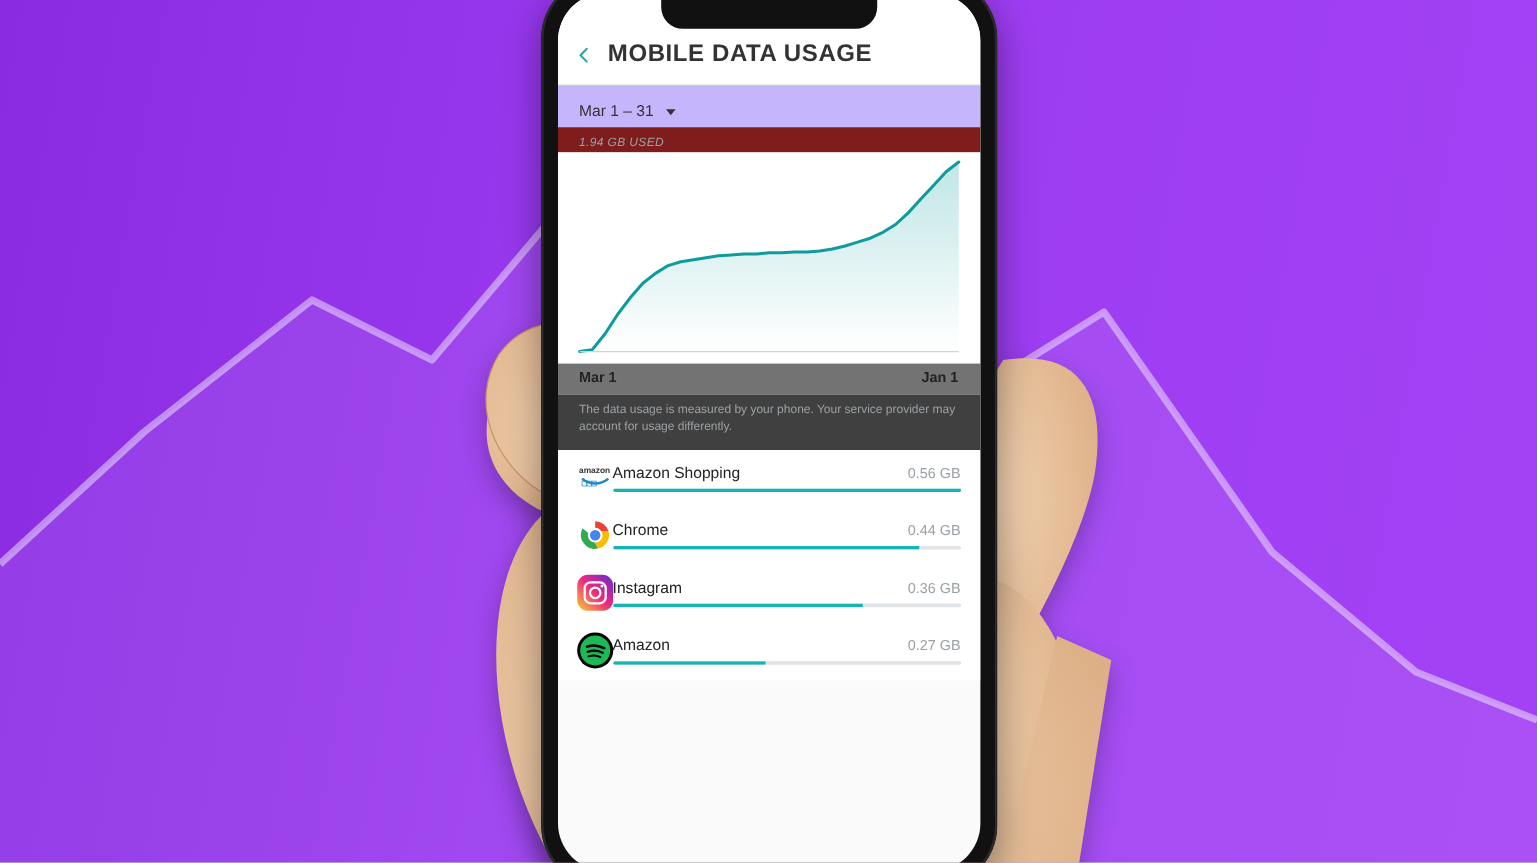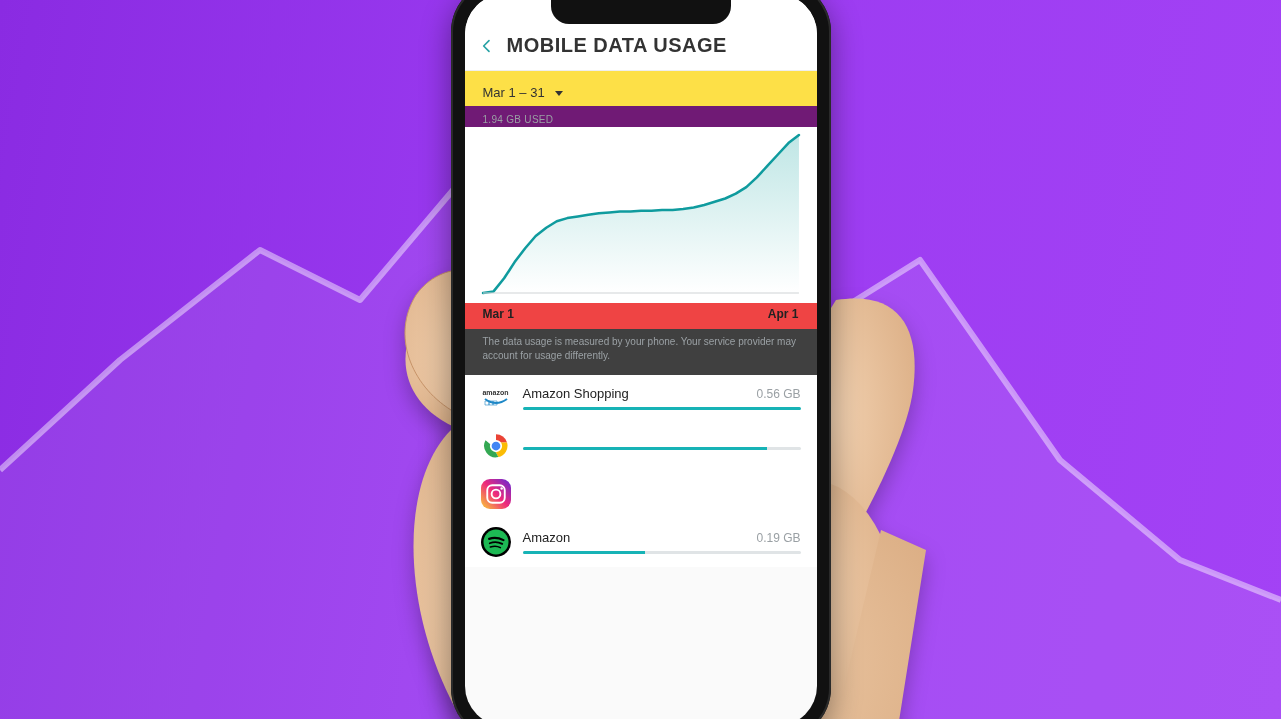--- a/index.html
+++ b/index.html
@@ -60,39 +60,40 @@
     background: #fff;
     border-bottom: 1px solid #eee;
   }
   .back-btn { width: 28px; height: 28px; display: flex; align-items: center; justify-content: center; color: #2aa3a6; }
   .title { font-size: 20px; font-weight: 800; letter-spacing: .5px; color: #333; }
 
   .period {
     padding: 14px 18px 6px 18px;
     display: flex; align-items: center; gap: 8px;
     font-size: 13px; color: #333; font-weight: 500;
-    background: #fde047;
+    background: #c4b5fd;
   }
   .period svg { margin-top: 1px; }
 
   .used-label {
     padding: 8px 18px 2px 18px;
     font-size: 10px; color: #9aa0a4; letter-spacing: .3px;
-    background: #701a75;
+    background: #7f1d1d;
+    font-style: italic;
   }
 
   .chart-box { background: #fff; padding: 0 14px 6px 14px; }
   .chart-svg { width: 100%; height: 170px; display: block; }
 
-  .axis-row { display: flex; justify-content: space-between; padding: 4px 18px 8px 18px; font-size: 12px; font-weight: 600; color: #222; background:#ef4444; }
+  .axis-row { display: flex; justify-content: space-between; padding: 4px 18px 8px 18px; font-size: 12px; font-weight: 600; color: #222; background:#737373; }
 
   .disclaimer { padding: 6px 18px 12px 18px; font-size: 10px; line-height: 1.4; color: #9aa0a4; background:#404040; }
 
   .apps { background: #fff; }
-  .app-row { display: flex; align-items: center; gap: 12px; padding: 8px 16px 10px 16px; }
+  .app-row { display: flex; align-items: center; gap: 0; padding: 8px 16px 10px 16px; }
   .app-icon { width: 30px; height: 30px; border-radius: 7px; display:flex; align-items:center; justify-content:center; flex-shrink:0; }
   .app-main { flex: 1; }
   .app-top { display:flex; justify-content: space-between; align-items: baseline; }
   .app-name { font-size: 13px; color: #222; font-weight: 500; }
   .app-val { font-size: 12px; color: #9aa0a4; }
   .app-bar { margin-top: 6px; height: 3px; background: #e0e4e6; border-radius: 2px; overflow: hidden; }
   .app-fill { height: 100%; background: #17b3b6; }
 
   .amazon-ico { background:#fff; font-size:7px; line-height:1; text-align:center; color:#333; display:flex; flex-direction:column; justify-content:center; gap:1px; }
   .chrome-ico { background:#fff; }
@@ -158,21 +159,21 @@
             </linearGradient>
           </defs>
           <path id="chart-area" fill="url(#areaFill)" d="M4.0,166.0 L14.4,164.4 L24.8,151.3 L35.2,135.1 L45.6,121.2 L56.0,109.0 L66.4,100.8 L76.8,94.3 L87.2,91.1 L97.6,89.4 L108.0,87.8 L118.4,86.2 L128.8,85.4 L139.2,84.6 L149.6,84.6 L160.0,83.7 L170.4,83.7 L180.8,82.9 L191.2,82.9 L201.6,82.1 L212.0,80.5 L222.4,78.0 L232.8,74.8 L243.2,71.5 L253.6,66.6 L264.0,60.1 L274.4,50.4 L284.8,38.9 L295.2,27.5 L305.6,16.1 L316.0,8.0 L316,166 L4,166 Z"></path>
           <path id="chart-line" fill="none" stroke="#0f9b9e" stroke-width="2.5" stroke-linejoin="round" stroke-linecap="round" d="M4.0,166.0 L14.4,164.4 L24.8,151.3 L35.2,135.1 L45.6,121.2 L56.0,109.0 L66.4,100.8 L76.8,94.3 L87.2,91.1 L97.6,89.4 L108.0,87.8 L118.4,86.2 L128.8,85.4 L139.2,84.6 L149.6,84.6 L160.0,83.7 L170.4,83.7 L180.8,82.9 L191.2,82.9 L201.6,82.1 L212.0,80.5 L222.4,78.0 L232.8,74.8 L243.2,71.5 L253.6,66.6 L264.0,60.1 L274.4,50.4 L284.8,38.9 L295.2,27.5 L305.6,16.1 L316.0,8.0"></path>
           <line x1="4" y1="166" x2="316" y2="166" stroke="#d0d4d6" stroke-width="1"></line>
         </svg>
       </div>
 
       <div class="axis-row">
         <span>Mar 1</span>
-        <span>Apr 1</span>
+        <span>Jan 1</span>
       </div>
 
       <div class="disclaimer">The data usage is measured by your phone. Your service provider may account for usage differently.</div>
 
       <div class="apps" id="apps">
           <div class="app-row">
             <div class="app-icon amazon-ico">
               <span style="font-weight:700">amazon</span>
               <svg width="26" height="10" viewBox="0 0 26 10">
                 <path d="M2 2 Q13 10 24 2" fill="none" stroke="#1e88c7" stroke-width="2"></path>
@@ -195,47 +196,60 @@
                 <circle cx="24" cy="24" r="22" fill="#fff"></circle>
                 <path d="M24 4 A20 20 0 0 1 43 18 L24 18 Z" fill="#ea4335"></path>
                 <path d="M43 18 A20 20 0 0 1 28 43 L20 28 L24 18 Z" fill="#fbbc05"></path>
                 <path d="M28 43 A20 20 0 0 1 6 14 L18 24 L24 18 L20 28 Z" fill="#34a853"></path>
                 <path d="M6 14 A20 20 0 0 1 24 4 L24 18 L18 24 Z" fill="#ea4335" opacity="0"></path>
                 <circle cx="24" cy="24" r="9" fill="#4285f4"></circle>
                 <circle cx="24" cy="24" r="9" fill="none" stroke="#fff" stroke-width="3"></circle>
               </svg>
             </div>
             <div class="app-main">
+              <div class="app-top">
+                <span class="app-name">Chrome</span>
+                <span class="app-val">0.44 GB</span>
+              </div>
               <div class="app-bar">
                 <div class="app-fill" style="width:88%"></div>
               </div>
             </div>
           </div>
           <div class="app-row">
             <div class="app-icon insta-ico">
               <svg width="30" height="30" viewBox="0 0 48 48">
                 <rect x="10" y="10" width="28" height="28" rx="8" fill="none" stroke="#fff" stroke-width="3"></rect>
                 <circle cx="24" cy="24" r="7" fill="none" stroke="#fff" stroke-width="3"></circle>
                 <circle cx="33" cy="15" r="2" fill="#fff"></circle>
               </svg>
+            </div>
+            <div class="app-main">
+              <div class="app-top">
+                <span class="app-name">Instagram</span>
+                <span class="app-val">0.36 GB</span>
+              </div>
+              <div class="app-bar">
+                <div class="app-fill" style="width:72%"></div>
+              </div>
             </div>
           </div>
           <div class="app-row">
             <div class="app-icon spotify-ico">
               <svg width="30" height="30" viewBox="0 0 48 48">
                 <circle cx="24" cy="24" r="20" fill="#1db954"></circle>
                 <path d="M13 19 Q24 15 36 21" stroke="#000" stroke-width="3.5" fill="none" stroke-linecap="round"></path>
                 <path d="M14 26 Q24 22 34 27" stroke="#000" stroke-width="3" fill="none" stroke-linecap="round"></path>
                 <path d="M15 32 Q24 29 31 33" stroke="#000" stroke-width="2.5" fill="none" stroke-linecap="round"></path>
               </svg>
             </div>
             <div class="app-main">
               <div class="app-top">
                 <span class="app-name">Amazon</span>
-                <span class="app-val">0.19 GB</span>
+                <span class="app-val">0.27 GB</span>
               </div>
               <div class="app-bar">
                 <div class="app-fill" style="width:44%"></div>
               </div>
             </div>
           </div>
         </div>
 
     </div>
   </div>

